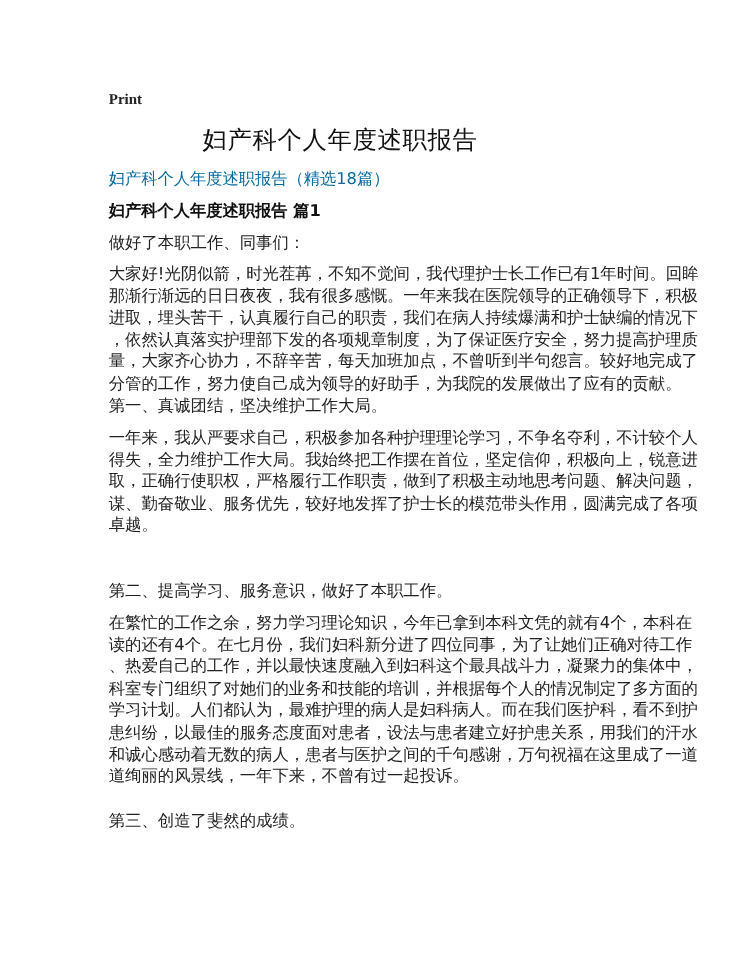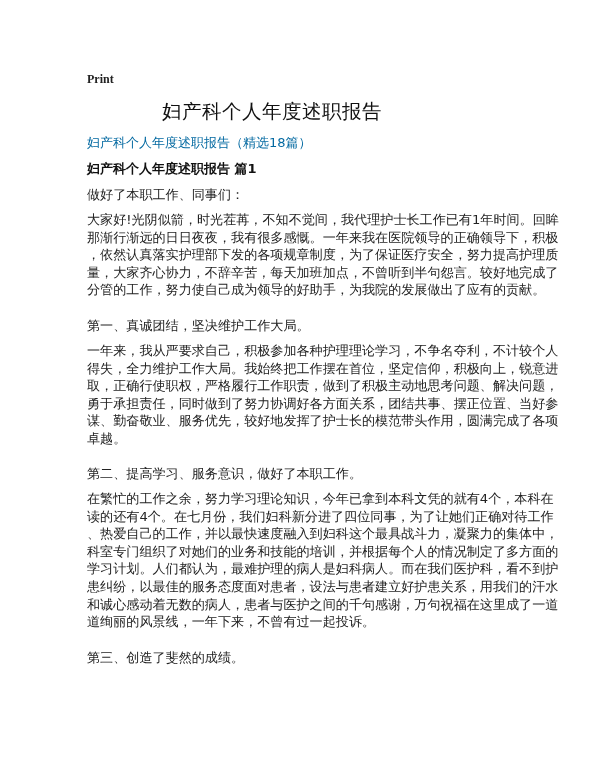--- a/index.html
+++ b/index.html
@@ -23,34 +23,34 @@
 <div class="subtitle">妇产科个人年度述职报告（精选18篇）</div>
 <div class="section-title">妇产科个人年度述职报告 篇1</div>
 
 <div class="para" style="top:186px;">
   <span>做好了本职工作、同事们：</span>
 </div>
 
 <div class="para" style="top:211px;">
   <span>大家好!光阴似箭，时光茬苒，不知不觉间，我代理护士长工作已有1年时间。回眸</span>
   <span>那渐行渐远的日日夜夜，我有很多感慨。一年来我在医院领导的正确领导下，积极</span>
+  <span>进取，埋头苦干，认真履行自己的职责，我们在病人持续爆满和护士缺编的情况下</span>
   <span>，依然认真落实护理部下发的各项规章制度，为了保证医疗安全，努力提高护理质</span>
   <span>量，大家齐心协力，不辞辛苦，每天加班加点，不曾听到半句怨言。较好地完成了</span>
   <span>分管的工作，努力使自己成为领导的好助手，为我院的发展做出了应有的贡献。</span>
 </div>
 
 <div class="para" style="top:317px;">
   <span>第一、真诚团结，坚决维护工作大局。</span>
 </div>
 
 <div class="para" style="top:342px;">
   <span>一年来，我从严要求自己，积极参加各种护理理论学习，不争名夺利，不计较个人</span>
   <span>得失，全力维护工作大局。我始终把工作摆在首位，坚定信仰，积极向上，锐意进</span>
   <span>取，正确行使职权，严格履行工作职责，做到了积极主动地思考问题、解决问题，</span>
-  <span>勇于承担责任，同时做到了努力协调好各方面关系，团结共事、摆正位置、当好参</span>
   <span>谋、勤奋敬业、服务优先，较好地发挥了护士长的模范带头作用，圆满完成了各项</span>
   <span>卓越。</span>
 </div>
 
 <div class="para" style="top:465px;">
   <span>第二、提高学习、服务意识，做好了本职工作。</span>
 </div>
 
 <div class="para" style="top:490px;">
   <span>在繁忙的工作之余，努力学习理论知识，今年已拿到本科文凭的就有4个，本科在</span>

